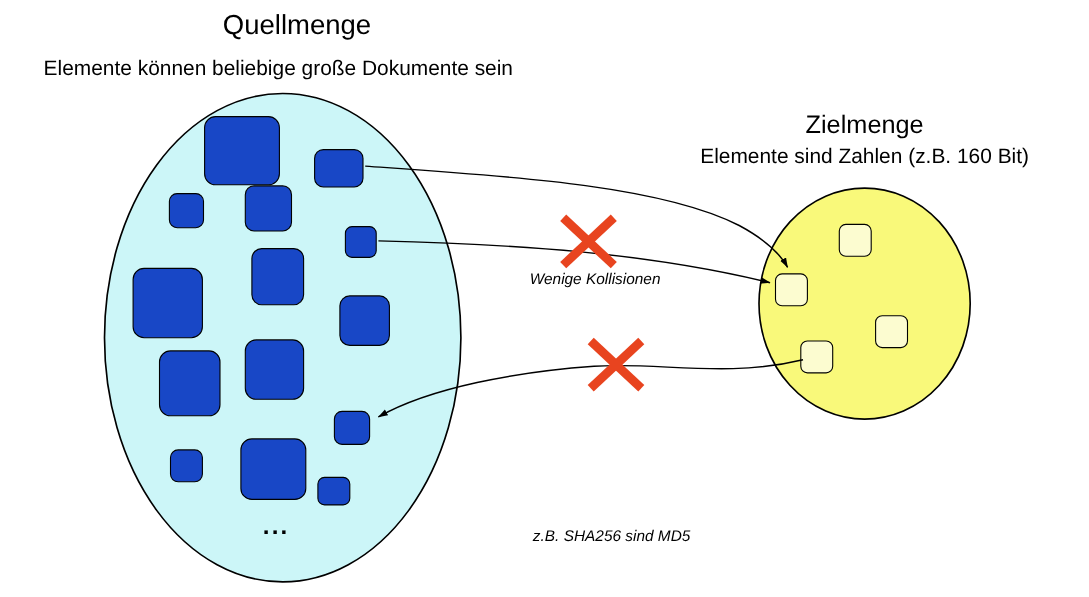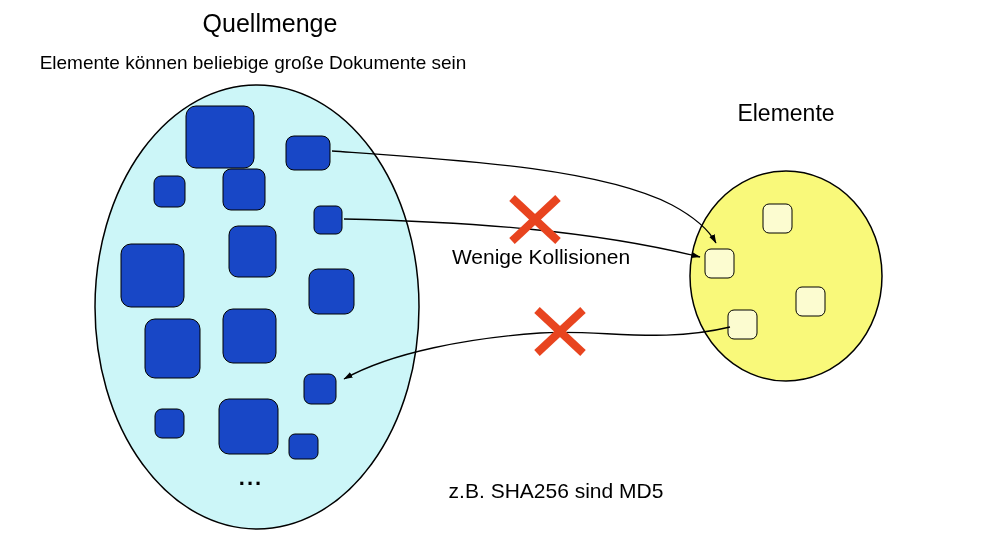--- a/index.html
+++ b/index.html
@@ -15,21 +15,21 @@
   .canvas svg { position: absolute; left: 0; top: 0; }
   .txt {
     position: absolute;
     transform: translateX(-50%);
     white-space: nowrap;
     color: #000;
   }
   .title-lg  { font-size: 25px; }
   .title-md  { font-size: 23px; }
   .sub       { font-size: 19px; }
-  .label     { font-size: 21px; }
+  .label     { font-size: 14px; font-style: italic; }
   .dots      { font-size: 22px; font-weight: bold; letter-spacing: 2px; }
 </style>
 </head>
 <body>
 
 <div class="canvas">
 
   <svg width="990" height="543" viewBox="0 0 990 543">
     <defs>
       <marker id="arrowhead" markerWidth="10" markerHeight="8" refX="8.5" refY="3" orient="auto" markerUnits="userSpaceOnUse">
@@ -73,22 +73,23 @@
     <g>
       <line x1="537" y1="310" x2="583" y2="353" stroke-width="8" stroke="#e8441f"></line>
       <line x1="583" y1="310" x2="537" y2="353" stroke-width="8" stroke="#e8441f"></line>
     </g>
   </svg>
 
   <div class="txt title-lg" style="left:270px; top:9px;">Quellmenge</div>
 
   <div class="txt sub" style="left:253px; top:40px;margin-top:12px;">Elemente können beliebige große Dokumente sein</div>
 
-  <div class="txt title-md" style="left:786px; top:100px;">Elemente</div>
+  <div class="txt title-md" style="left:786px; top:100px;">Zielmenge</div>
 
+  <div class="txt sub" style="left:786px; top:132px;">Elemente sind Zahlen (z.B. 160 Bit)</div>
 
   <div class="txt label" style="left:541px; top:245px;">Wenige Kollisionen</div>
 
 
   <div class="txt label" style="left:556px; top:479px;">z.B. SHA256 sind MD5</div>
 
   <div class="txt dots" style="left:251px; top:465px;">...</div>
 
 </div>
 

